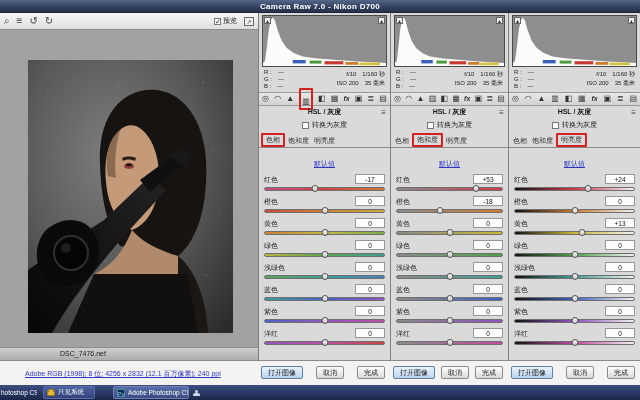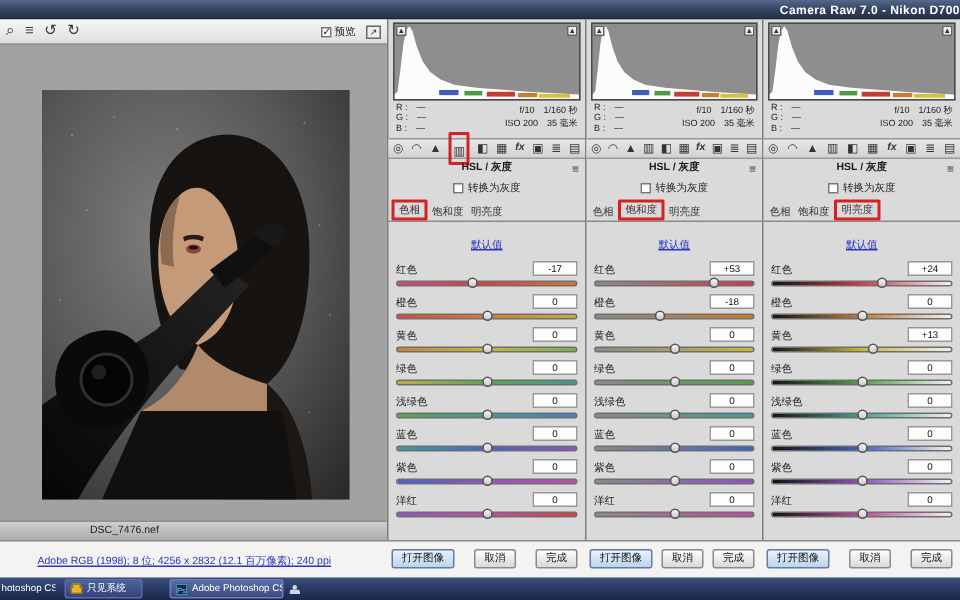--- a/index.html
+++ b/index.html
@@ -2,21 +2,21 @@
 <html><head>
 <meta charset="utf-8">
 <style>
   * { margin:0; padding:0; box-sizing:border-box; }
   html,body { width:640px; height:400px; overflow:hidden; }
   body { font-family:"Liberation Sans", sans-serif; }
   .window { position:relative; width:640px; height:400px; background:#d6d2ca; overflow:hidden; }
 
   .titlebar { position:absolute; top:0; left:0; width:640px; height:13px;
     background:linear-gradient(#55678a,#31405e 60%,#27324a); border-bottom:1px solid #1d2536;
-    color:#fff; font-size:8px; font-weight:bold; text-align:right; line-height:13px; letter-spacing:.3px; }
+    color:#fff; font-size:8px; font-weight:bold; text-align:center; line-height:13px; letter-spacing:.3px; }
 
   
   .left-region { position:absolute; left:0; top:13px; width:258px; height:347px; background:#a2a2a2; }
   .toolbar { position:absolute; left:0; top:0; width:258px; height:17px;
     background:linear-gradient(#f7f7f7,#dedede); border-bottom:1px solid #8f8f8f;
     display:flex; align-items:center; padding:0 4px; gap:7px; }
   .tool-icon { font-size:10px; line-height:10px; color:#3a3a3a; cursor:default; }
   .toolbar .spacer { flex:1; }
   .preview-chk { display:flex; align-items:center; gap:2px; font-size:7px; color:#222; }
   .chkbox { width:7px; height:7px; background:#fff; border:1px solid #777; font-size:7px; line-height:6px; text-align:center; color:#111; }

